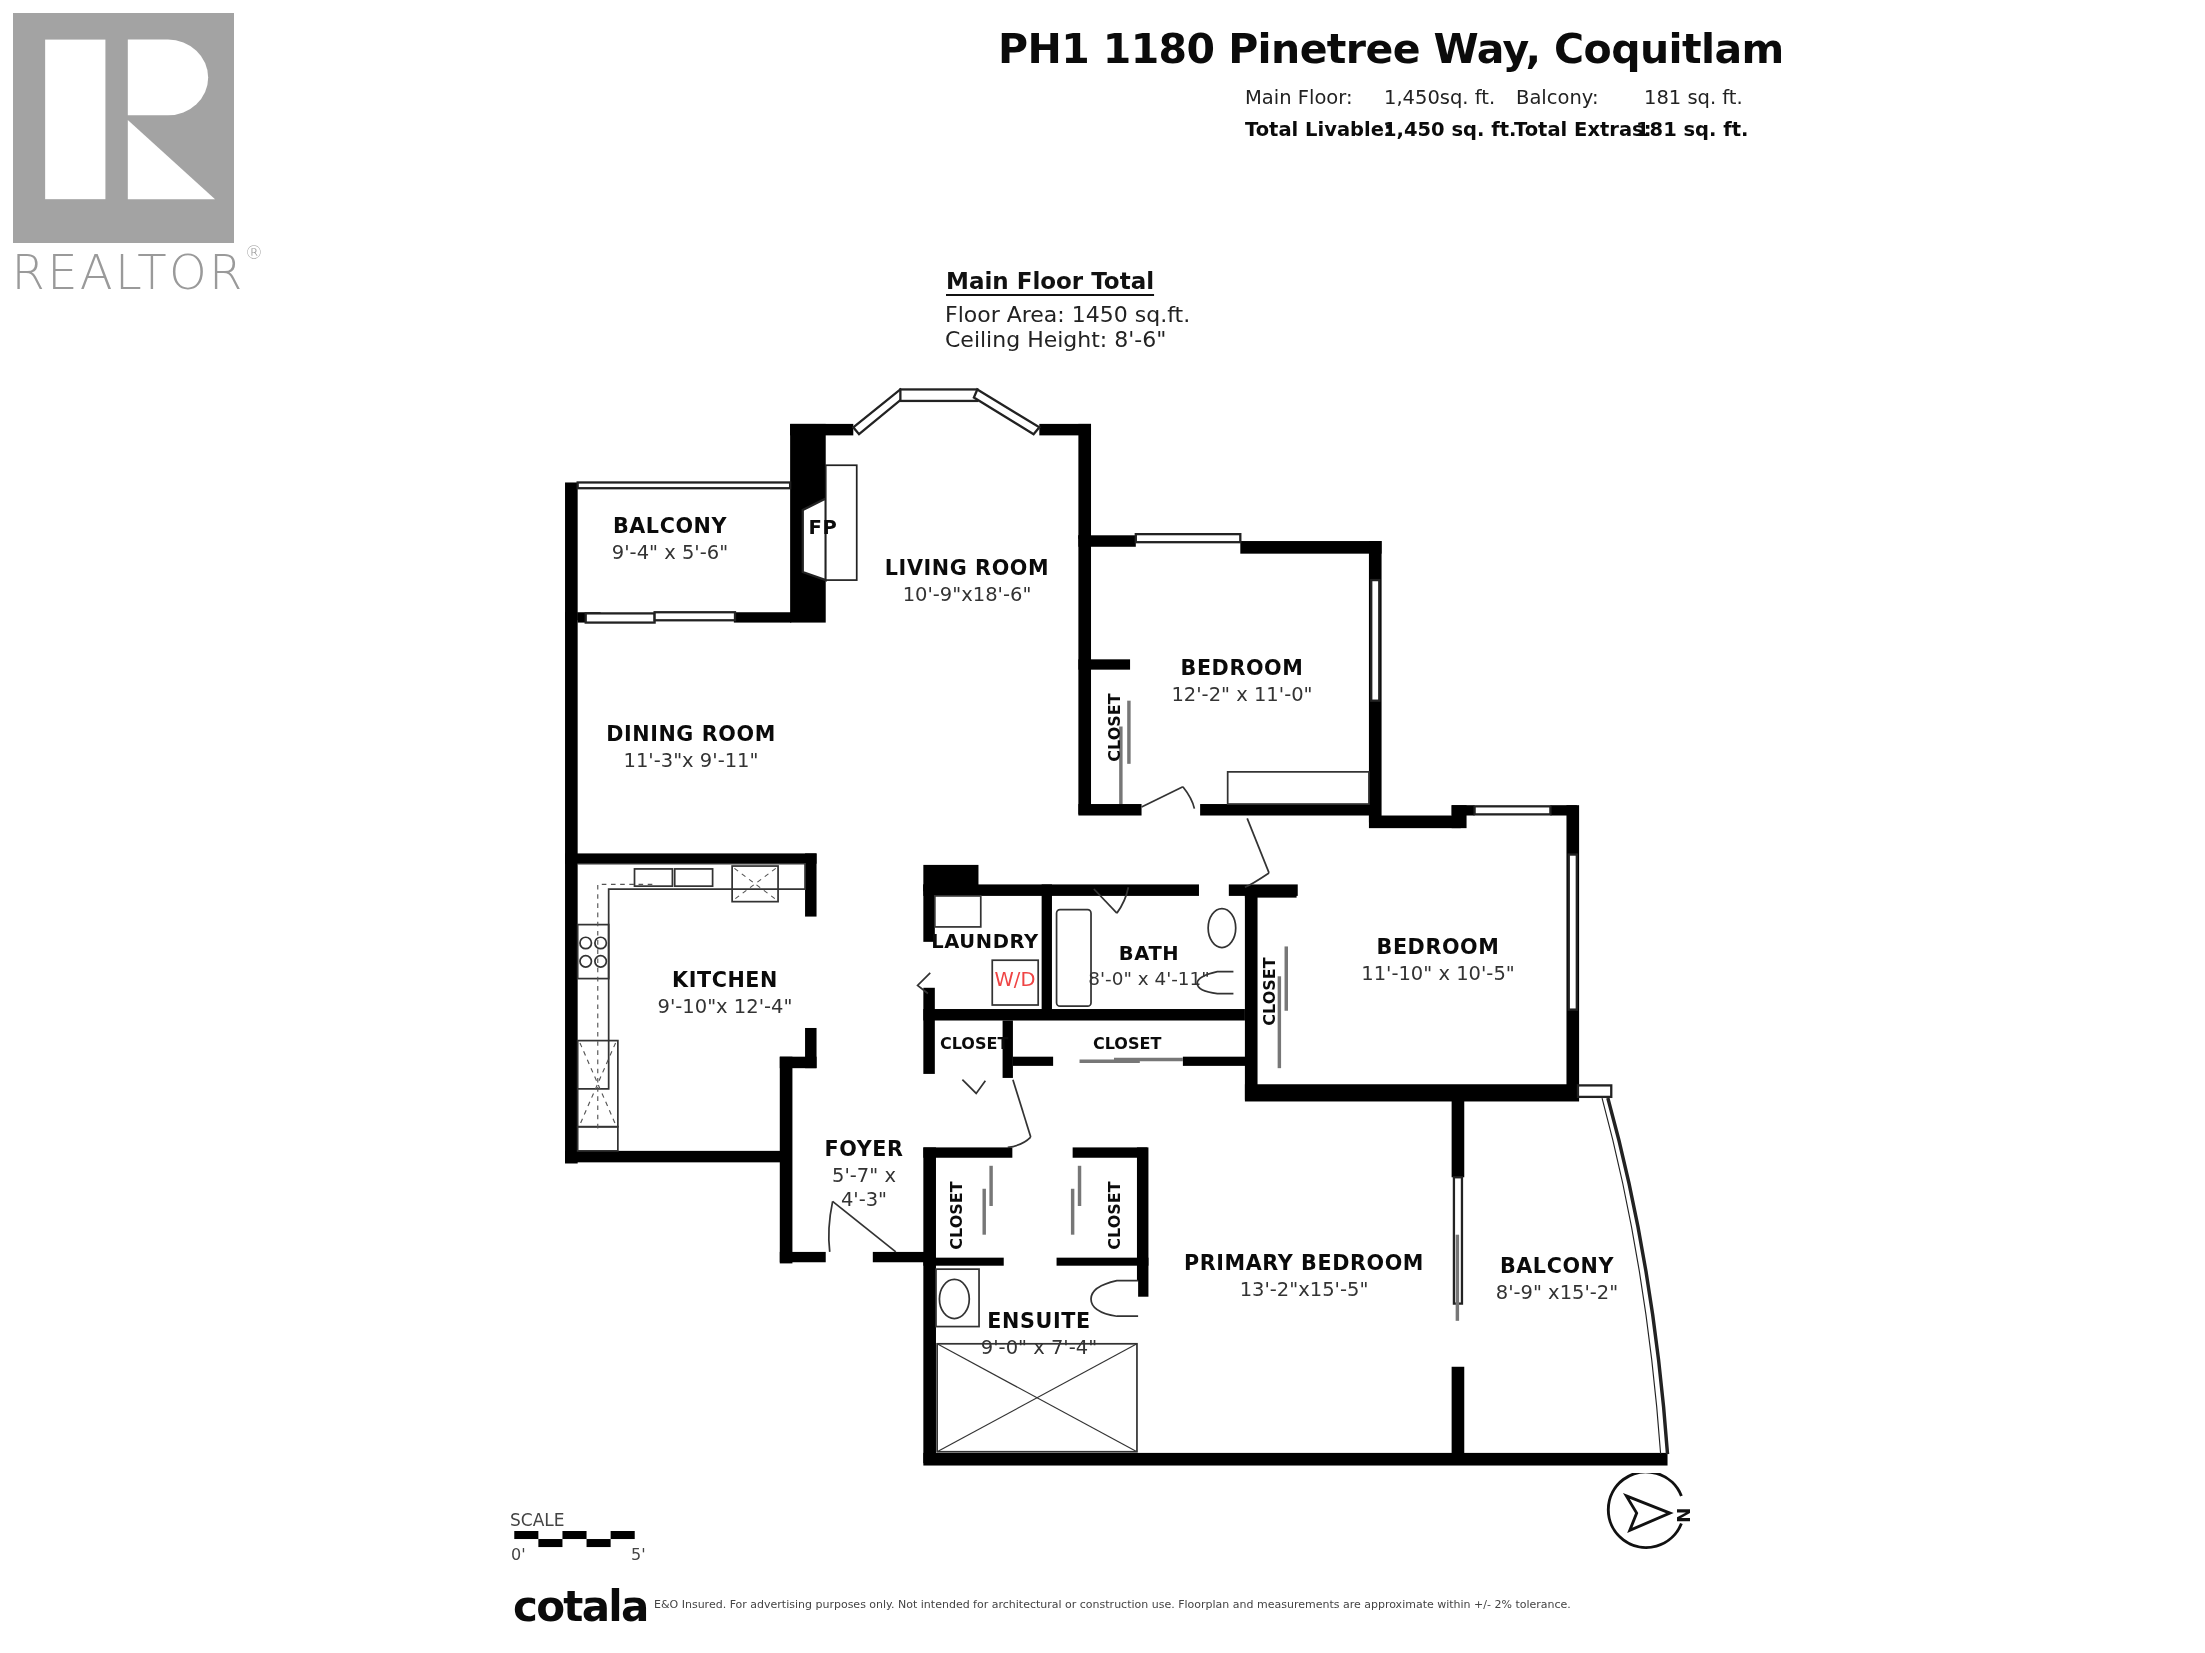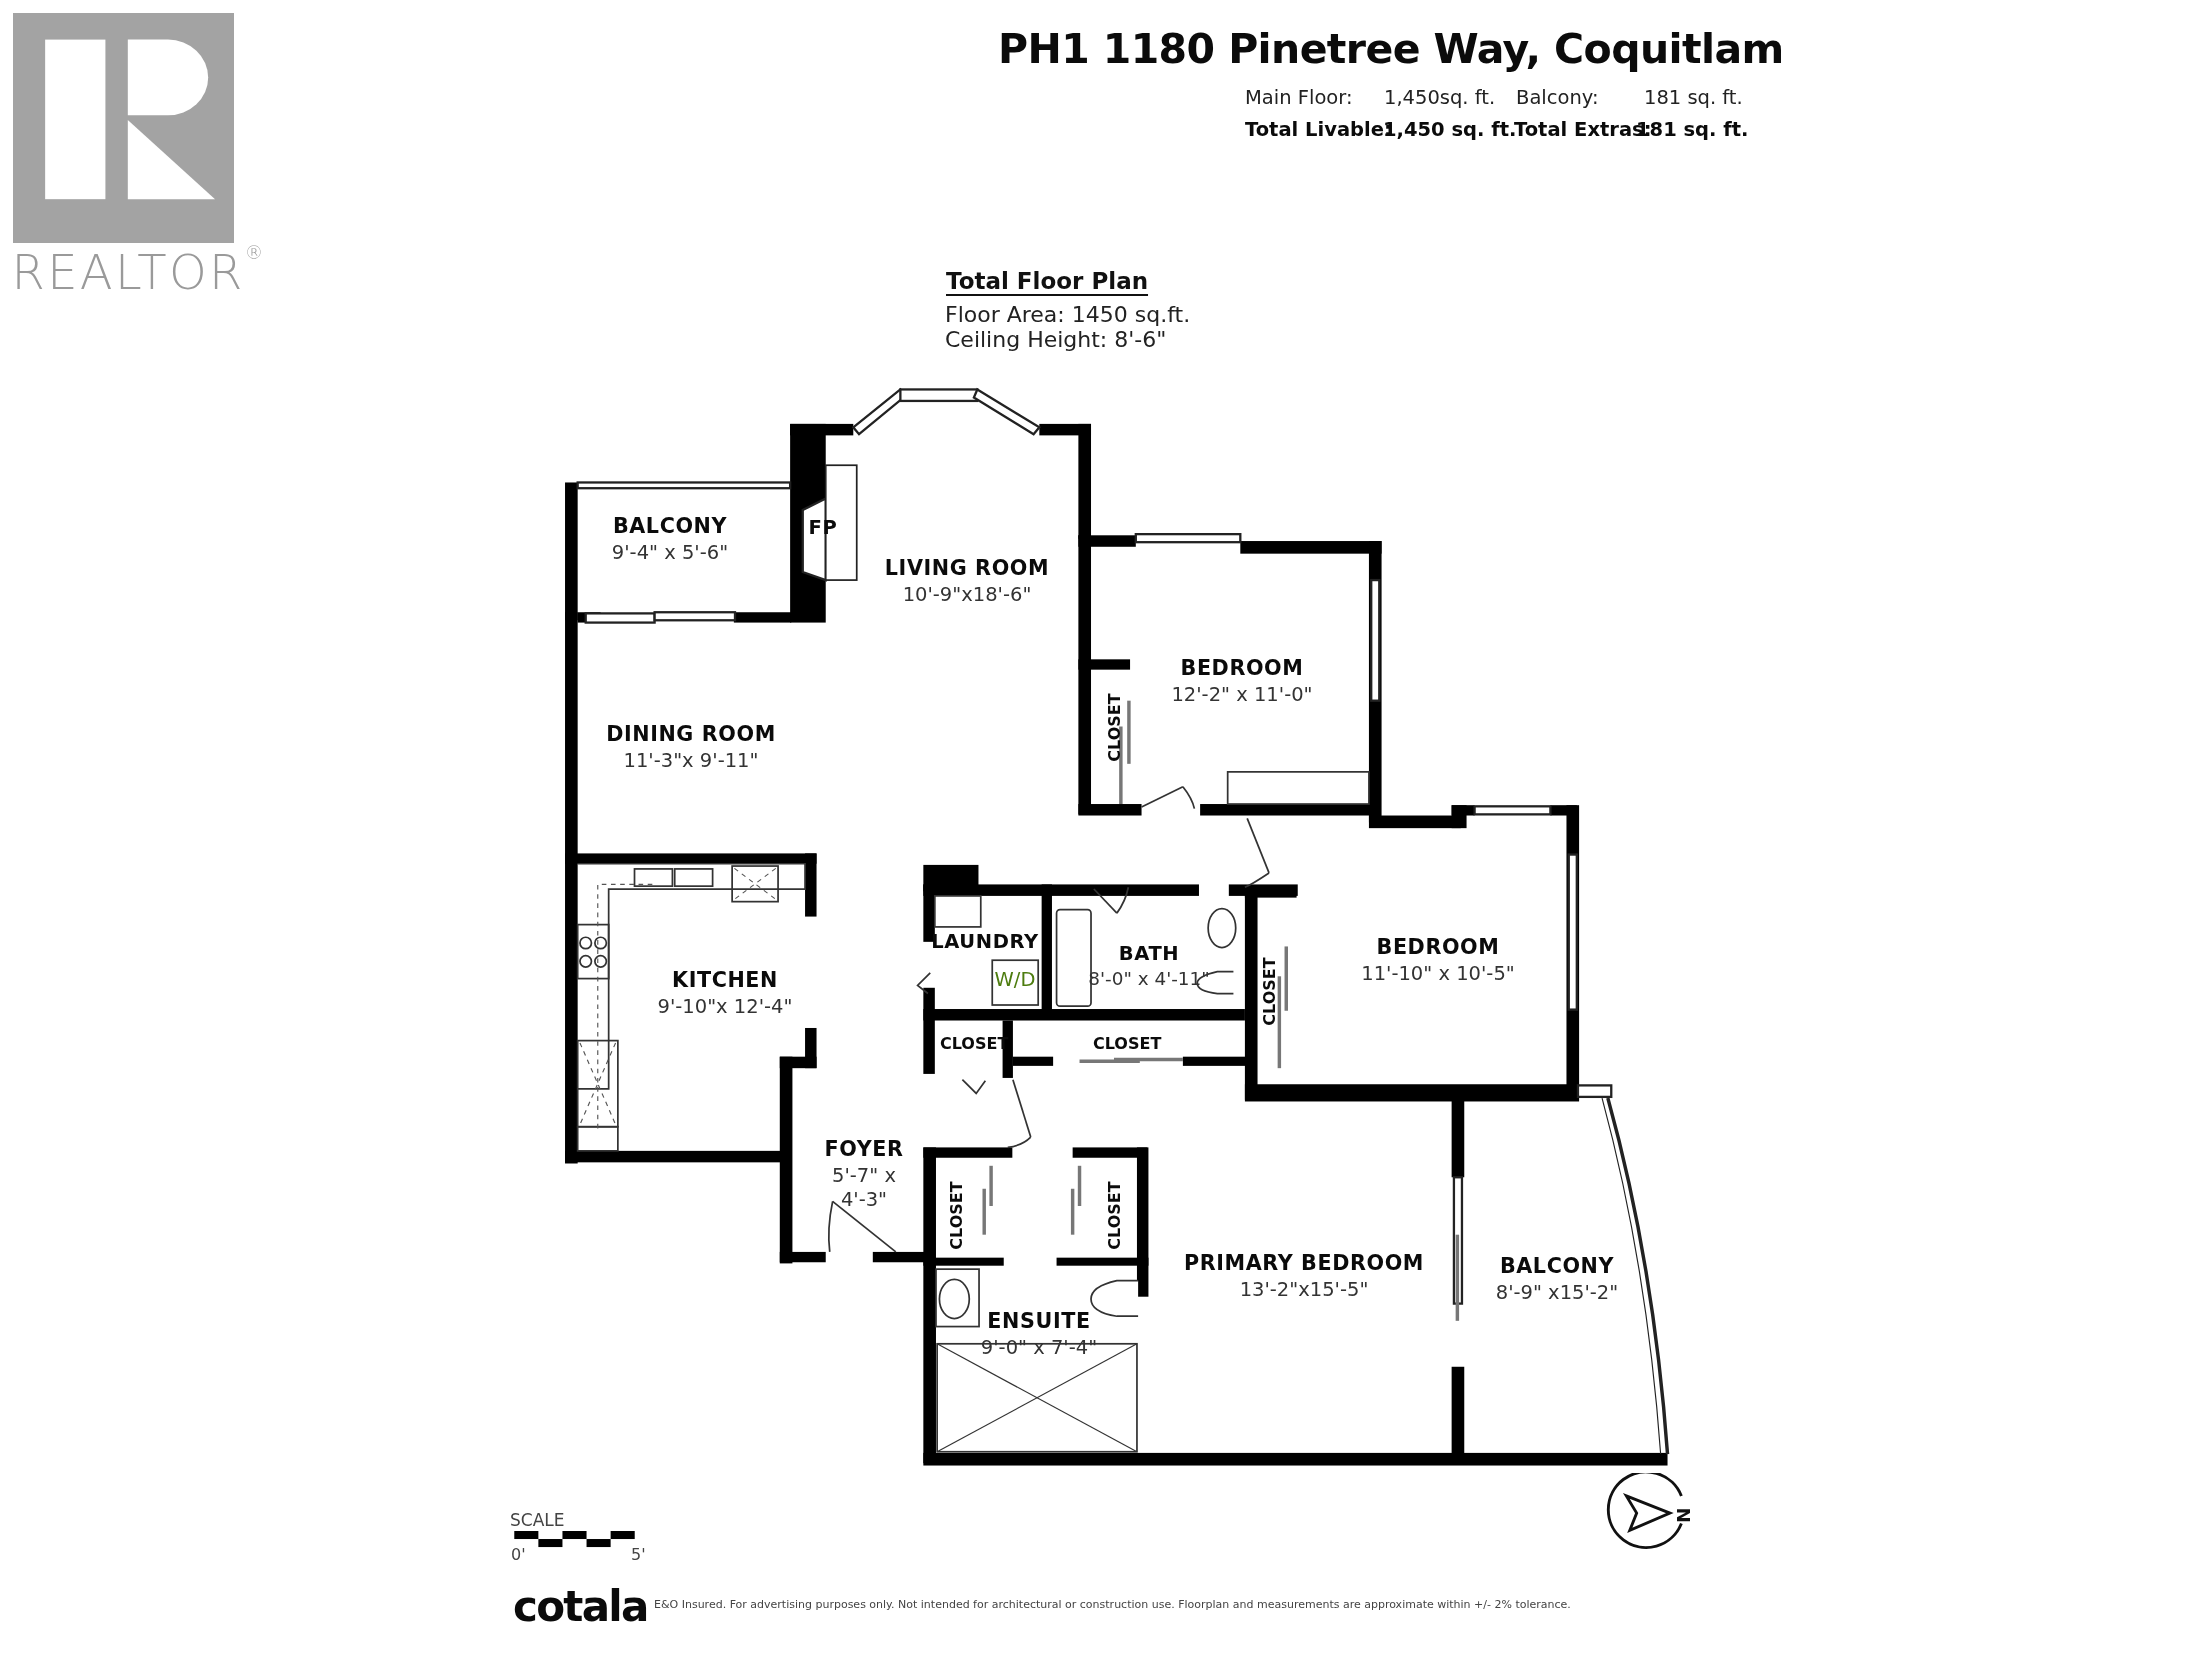--- a/index.html
+++ b/index.html
@@ -58,21 +58,21 @@
 <div class="abs stats" style="left:1245px;">Main Floor:</div>
 <div class="abs stats" style="left:1384px;">1,450sq. ft.</div>
 <div class="abs stats" style="left:1516px;">Balcony:</div>
 <div class="abs stats" style="left:1644px;">181 sq. ft.</div>
 
 <div class="abs stats bold" style="left:1245px;">Total Livable:</div>
 <div class="abs stats bold" style="left:1383px;">1,450 sq. ft.</div>
 <div class="abs stats bold" style="left:1514px;">Total Extras:</div>
 <div class="abs stats bold" style="left:1636px;">181 sq. ft.</div>
 
-<div class="abs plan-title">Total Floor Plan</div>
+<div class="abs plan-title">Main Floor Total</div>
 <div class="abs plan-sub" style="top:302px;">Floor Area: 1450 sq.ft.</div>
 <div class="abs plan-sub" style="top:327px;">Ceiling Height: 8'-6"</div>
 
 <svg class="abs" style="left:0;top:0;" width="2205" height="1654" viewBox="0 0 3840 2880">
   <g fill="#000">
 
     <rect x="984" y="840" width="22" height="240"></rect>
 
     <rect x="984" y="1066" width="22" height="960"></rect>
 
@@ -254,21 +254,21 @@
 </div>
 
 <div class="room-label" style="left:725px; top:968px;">
   <div class="room-name">KITCHEN</div>
   <div class="room-dim">9'-10"x  12'-4"</div>
 </div>
 
 <div class="room-label" style="left:985px; top:930px;">
   <div class="room-name" style="font-size:19.5px;">LAUNDRY</div>
 </div>
-<div class="abs" style="left:992px; top:968px; width:46px; text-align:center; font-size:19.5px; color:#4d7c0f;">W/D</div>
+<div class="abs" style="left:992px; top:968px; width:46px; text-align:center; font-size:19.5px; color:#ef4444;">W/D</div>
 
 <div class="room-label" style="left:1149px; top:942px;">
   <div class="room-name" style="font-size:19.5px;">BATH</div>
   <div class="room-dim" style="font-size:18.4px;">8'-0" x 4'-11"</div>
 </div>
 
 <div class="room-label" style="left:1438px; top:935px;">
   <div class="room-name">BEDROOM</div>
   <div class="room-dim">11'-10" x  10'-5"</div>
 </div>

